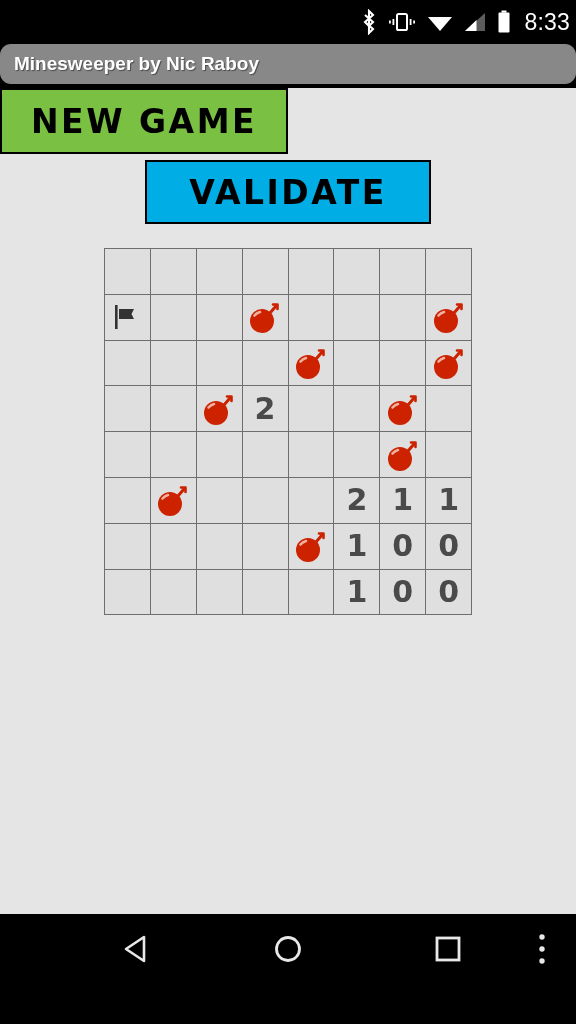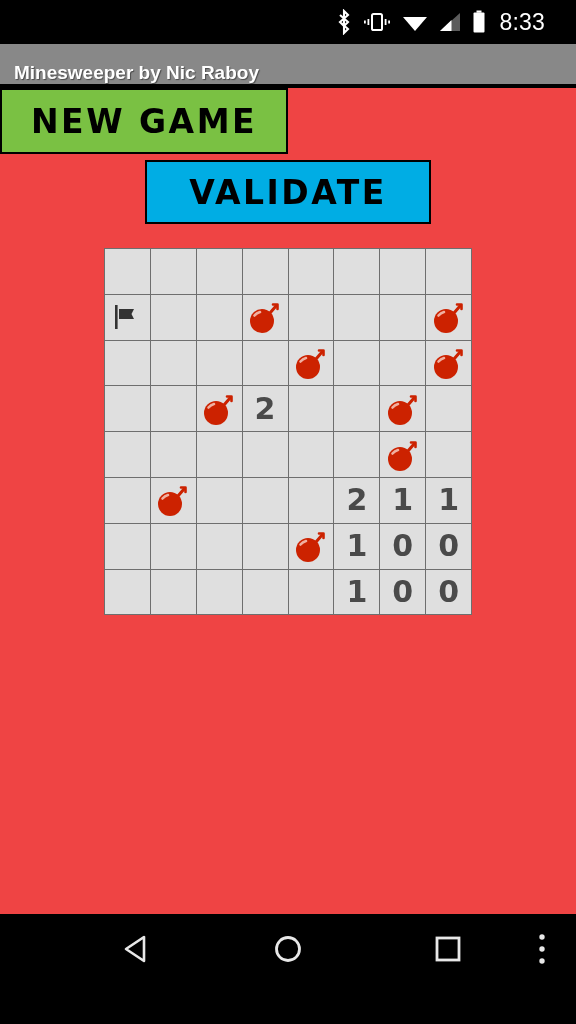--- a/index.html
+++ b/index.html
@@ -15,21 +15,21 @@
     position: relative;
   }
 
   
   .status-bar {
     height: 44px;
     background: #000000;
     display: flex;
     align-items: center;
     justify-content: flex-end;
-    padding-right: 31px;
+    padding-right: 6px;
     box-sizing: border-box;
   }
   .status-icons {
     display: flex;
     align-items: center;
     gap: 11px;
   }
   .status-icon {
     display: flex;
     align-items: center;
@@ -43,36 +43,37 @@
     margin-left: 13px;
     letter-spacing: 0.2px;
     font-family: "Liberation Sans", sans-serif;
   }
 
   
   .title-bar {
     height: 40px;
     background: #888888;
     display: flex;
-    align-items: flex-end;
+    align-items: center;
     padding-left: 14px;
     box-sizing: border-box;
+    border-radius: 11px;
   }
   .title-bar-text {
     color: #ffffff;
     font-size: 19px;
     font-weight: bold;
     text-shadow: 1px 1px 1px rgba(0,0,0,0.45);
     font-family: "Liberation Sans", sans-serif;
   }
 
   
   .app-body {
     position: relative;
-    background: #ef4444;
+    background: #e5e5e5;
     height: 900px;
   }
 
   .button-row {
     display: flex;
     width: 100%;
     height: 66px;
     margin-top: 4px;
   }
   .game-button {

